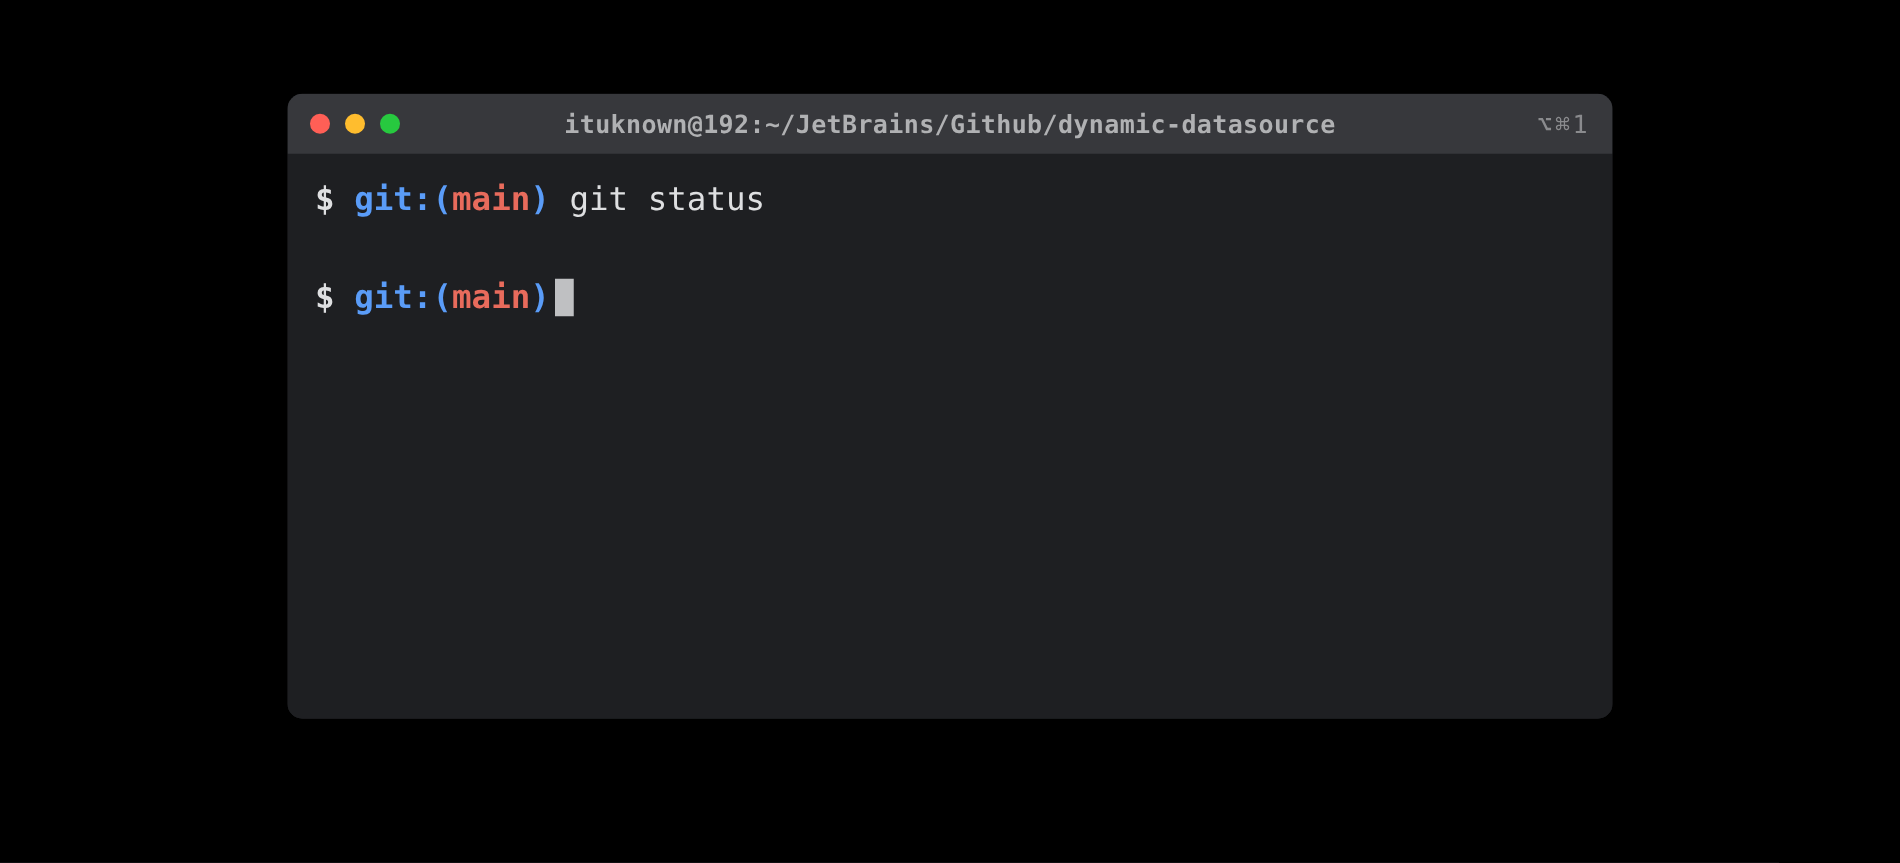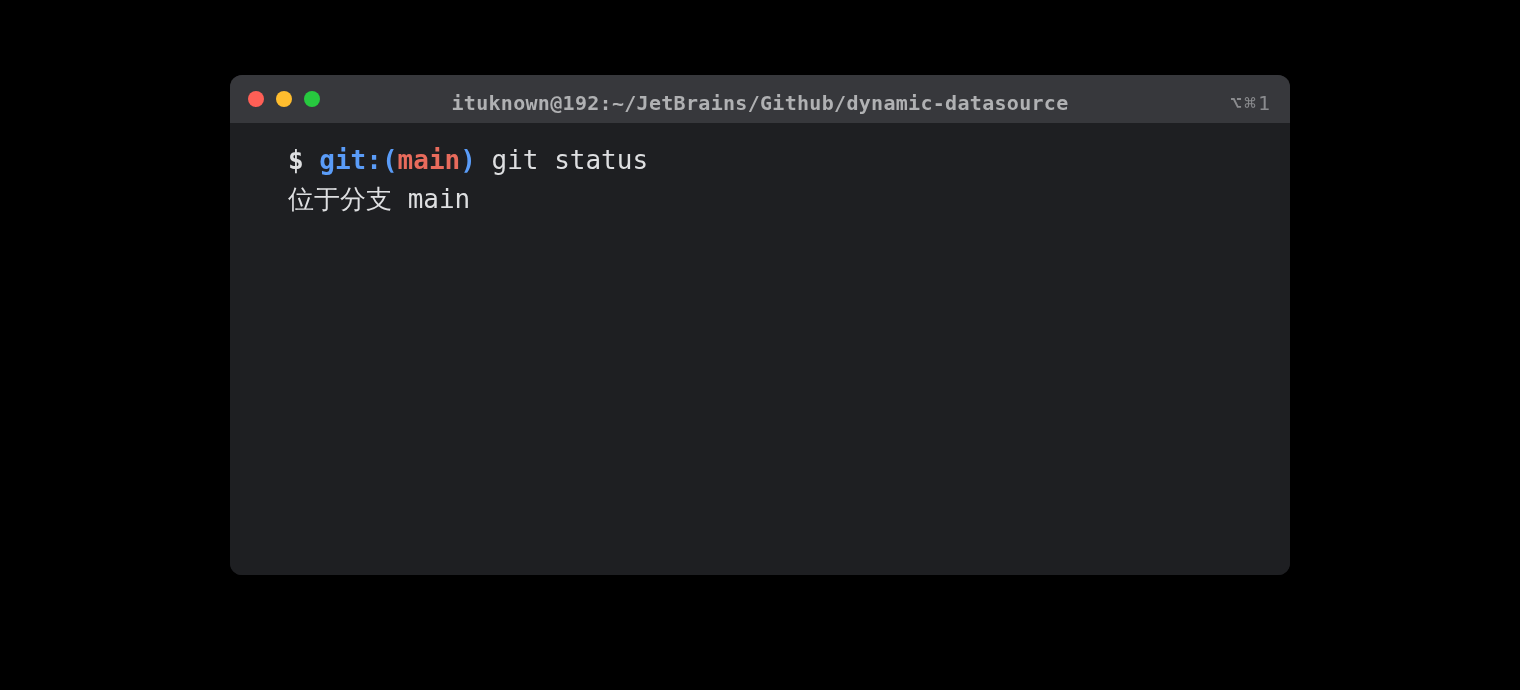--- a/index.html
+++ b/index.html
@@ -24,22 +24,22 @@
       border-radius: 12px;
       overflow: hidden;
       box-shadow: 0 20px 60px rgba(0,0,0,0.6);
       display: flex;
       flex-direction: column;
     }
     .title-bar {
       height: 48px;
       background: #37383c;
       display: flex;
-      align-items: flex-start;
-      padding: 16px 18px;
+      align-items: center;
+      padding: 0 18px;
       position: relative;
     }
     .traffic-lights {
       display: flex;
       gap: 12px;
       align-items: center;
     }
     .traffic-light {
       width: 16px;
       height: 16px;
@@ -70,21 +70,20 @@
       flex: 1;
       padding: 18px 22px;
       background: #1e1f22;
       font-size: 26px;
       line-height: 1.5;
       color: #dedfe1;
       font-weight: 500;
     }
     .line {
       white-space: pre-wrap;
-      margin-left: 36px;
     }
     .c-prompt { color: #dedfe1; font-weight: 700; }
     .c-git { color: #5a9cf8; font-weight: 700; }
     .c-paren { color: #5a9cf8; font-weight: 700; }
     .c-branch { color: #e86b5c; font-weight: 700; }
     .c-cmd { color: #dedfe1; }
     .cursor {
       display: inline-block;
       width: 15px;
       height: 30px;
@@ -106,17 +105,17 @@
       <div class="traffic-light tl-min"></div>
       <div class="traffic-light tl-max"></div>
     </div>
     <div class="window-title">ituknown@192:~/JetBrains/Github/dynamic-datasource</div>
     <div class="tab-indicator">⌥⌘1</div>
   </div>
 
   <div class="terminal-body">
     <div class="line"><span class="c-prompt">$ </span><span class="c-git">git:</span><span class="c-paren">(</span><span class="c-branch">main</span><span class="c-paren">)</span><span class="c-cmd"> git status</span></div>
 
-    <div class="line">位于分支 main</div>
     <div class="blank-line"></div>
 
+    <div class="line"><span class="c-prompt">$ </span><span class="c-git">git:</span><span class="c-paren">(</span><span class="c-branch">main</span><span class="c-paren">)</span><span class="cursor"></span></div>
   </div>
 </div>
 
 </body></html>

